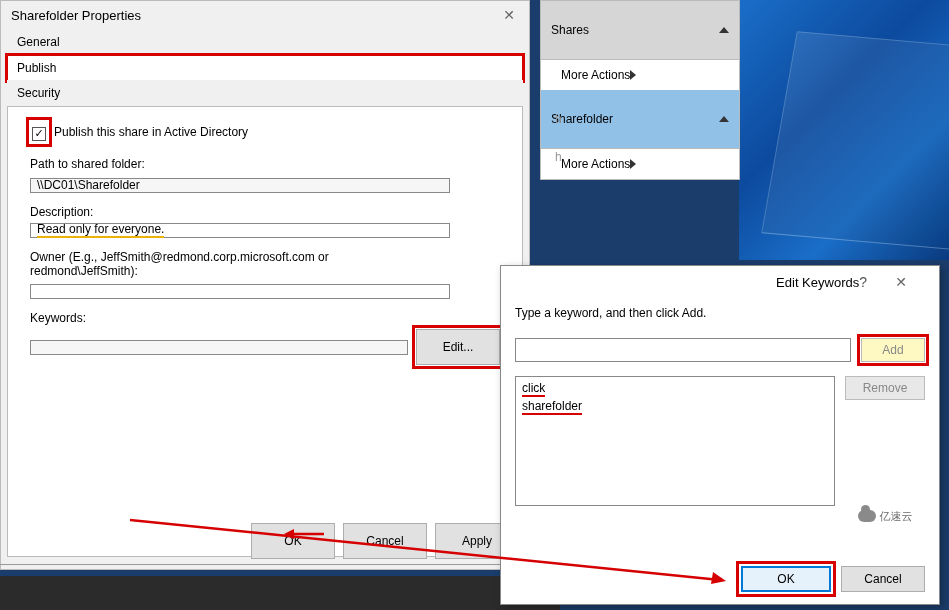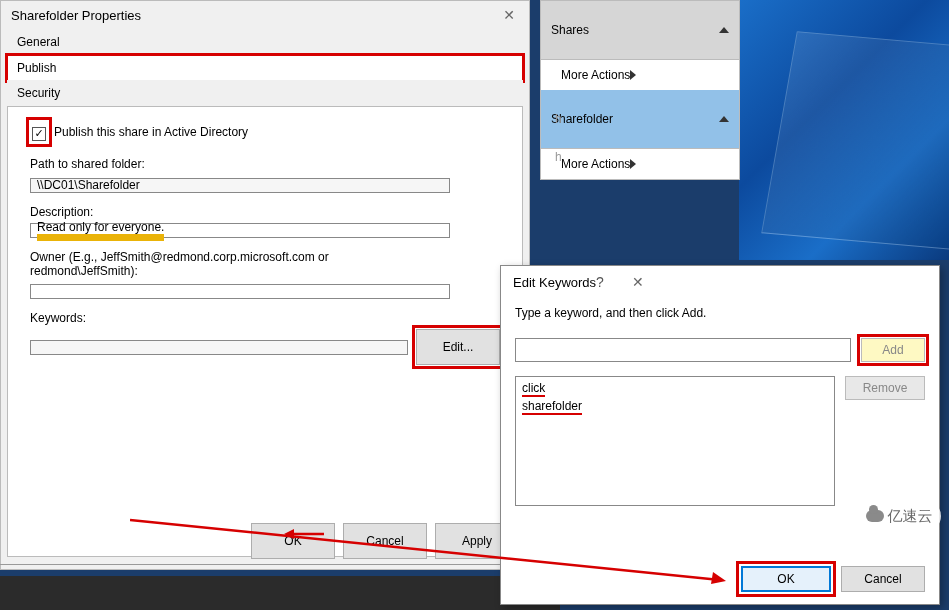--- a/index.html
+++ b/index.html
@@ -26,52 +26,52 @@
     .tab.active { background: #fff; border: 1px solid #bbb; border-bottom: 1px solid #fff; margin-bottom: -1px; }
     .tab-highlight { outline: 3px solid #d60000; outline-offset: -1px; }
 
     .tab-body { background: #fff; border: 1px solid #bbb; border-top: none; margin: 0 6px; padding: 14px 22px; height: 450px; }
     .chk-row { display: flex; align-items: center; gap: 6px; margin-bottom: 14px; }
     .chk-box { width: 14px; height: 14px; border: 1px solid #555; display: inline-flex; align-items: center; justify-content: center; font-size: 11px; line-height: 1; }
     .chk-highlight { outline: 3px solid #d60000; outline-offset: 1px; padding: 2px; }
     .lbl { font-size: 12px; margin-bottom: 4px; }
     .txt { width: 100%; max-width: 420px; height: 15px; border: 1px solid #888; padding: 2px 6px; font-size: 12px; background: #fff; margin-bottom: 12px; }
     .txt.ro { background: #f6f6f6; }
-    .desc-underline { border-bottom: 7px solid #eab308; display: inline-block; }
+    .desc-underline { border-bottom: 2px solid #eab308; display: inline-block; }
     .kw-row { display: flex; gap: 8px; align-items: center; }
     .kw-row .txt { flex: 1; margin-bottom: 0; }
     .btn { min-width: 84px; height: 36px; background: #e1e1e1; border: 1px solid #adadad; font-size: 12px; cursor: pointer; }
     .btn-highlight { outline: 3px solid #d60000; outline-offset: 1px; }
 
     .props-footer { position: absolute; bottom: 10px; right: 10px; display: flex; gap: 8px; }
 
     .bottom-bar { position: absolute; bottom: 45px; left: 0; width: 560px; height: 1px; border-top: 1px solid #999; }
     .taskbar-bg { position: absolute; left: 0; bottom: 0; width: 560px; height: 34px; background: #2b2b2b; }
 
     .kw-dialog { position: absolute; left: 500px; top: 265px; width: 440px; height: 340px; background: #fff; border: 1px solid #888; box-shadow: 3px 3px 8px rgba(0,0,0,.3); }
-    .kw-title { display: flex; justify-content: flex-start; align-items: center; padding: 8px 12px; font-size: 13px; }
+    .kw-title { display: flex; justify-content: flex-end; align-items: center; padding: 8px 28px; font-size: 13px; }
     .kw-title .right { display: flex; gap: 24px; align-items: center; }
     .help-q { font-size: 14px; color: #555; }
     .kw-body { padding: 8px 14px; }
     .kw-prompt { font-size: 12px; margin-bottom: 18px; }
     .kw-add-row { display: flex; gap: 10px; margin-bottom: 14px; }
     .kw-input { flex: 1; height: 24px; border: 1px solid #888; padding: 2px 6px; font-size: 12px; }
     .kw-add-btn { width: 64px; height: 24px; background: #fef9c3; border: 1px solid #bbb; color: #888; font-size: 12px; }
     .kw-list-row { display: flex; gap: 10px; }
     .kw-list { flex: 1; height: 130px; border: 1px solid #888; padding: 4px 6px; font-size: 12px; overflow: auto; }
     .kw-list div { border-bottom: 2px solid #d60000; display: inline-block; margin-bottom: 2px; }
     .kw-side-btns { display: flex; flex-direction: column; gap: 6px; }
     .kw-remove { width: 80px; height: 24px; background: #e8e8e8; border: 1px solid #bbb; color: #888; font-size: 12px; }
     .kw-footer { position: absolute; bottom: 12px; right: 14px; display: flex; gap: 10px; }
     .kw-ok { width: 90px; height: 26px; border: 2px solid #0078d7; outline: 3px solid #d60000; outline-offset: 2px; font-size: 12px; background: #e5f1fb; }
     .kw-cancel { width: 84px; height: 26px; border: 1px solid #adadad; font-size: 12px; background: #e1e1e1; }
 
     .arrow-svg { position: absolute; pointer-events: none; }
 
-    .watermark { position: absolute; right: 8px; bottom: 78px; width: 84px; height: 32px; background: rgba(255,255,255,.8); border-radius: 16px; display: flex; align-items: center; justify-content: center; gap: 4px; font-size: 15px; color: #6a6a6a; }
+    .watermark { position: absolute; right: 22px; bottom: 78px; width: 84px; height: 32px; background: rgba(255,255,255,.8); border-radius: 16px; display: flex; align-items: center; justify-content: center; gap: 4px; font-size: 11px; color: #6a6a6a; }
     .watermark .cloud { width: 18px; height: 12px; background: #8a8a8a; border-radius: 8px; position: relative; }
     .watermark .cloud::before { content:""; position:absolute; left:3px; top:-5px; width:9px; height:9px; background:#8a8a8a; border-radius:50%; }
   </style>
 </head>
 <body>
 
 <div class="wallpaper"></div>
 
 <div class="side-panel">
   <div class="side-header">

